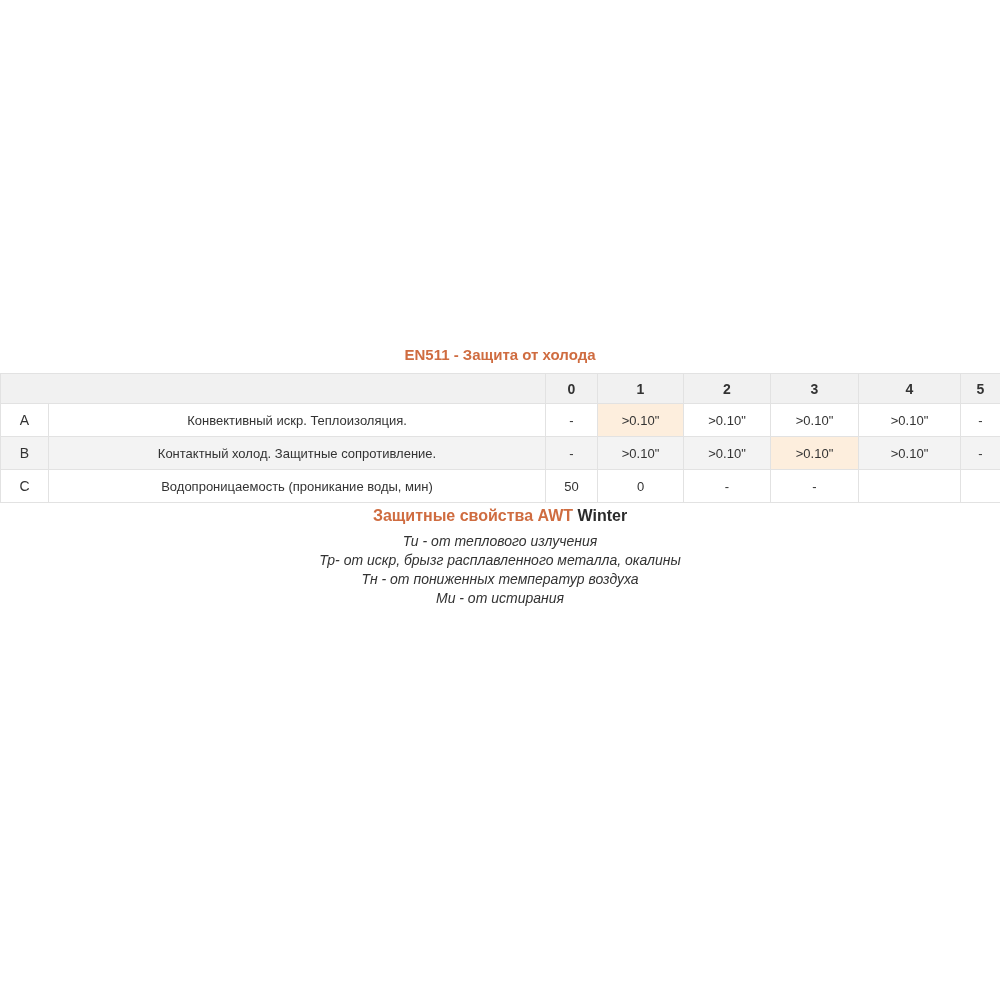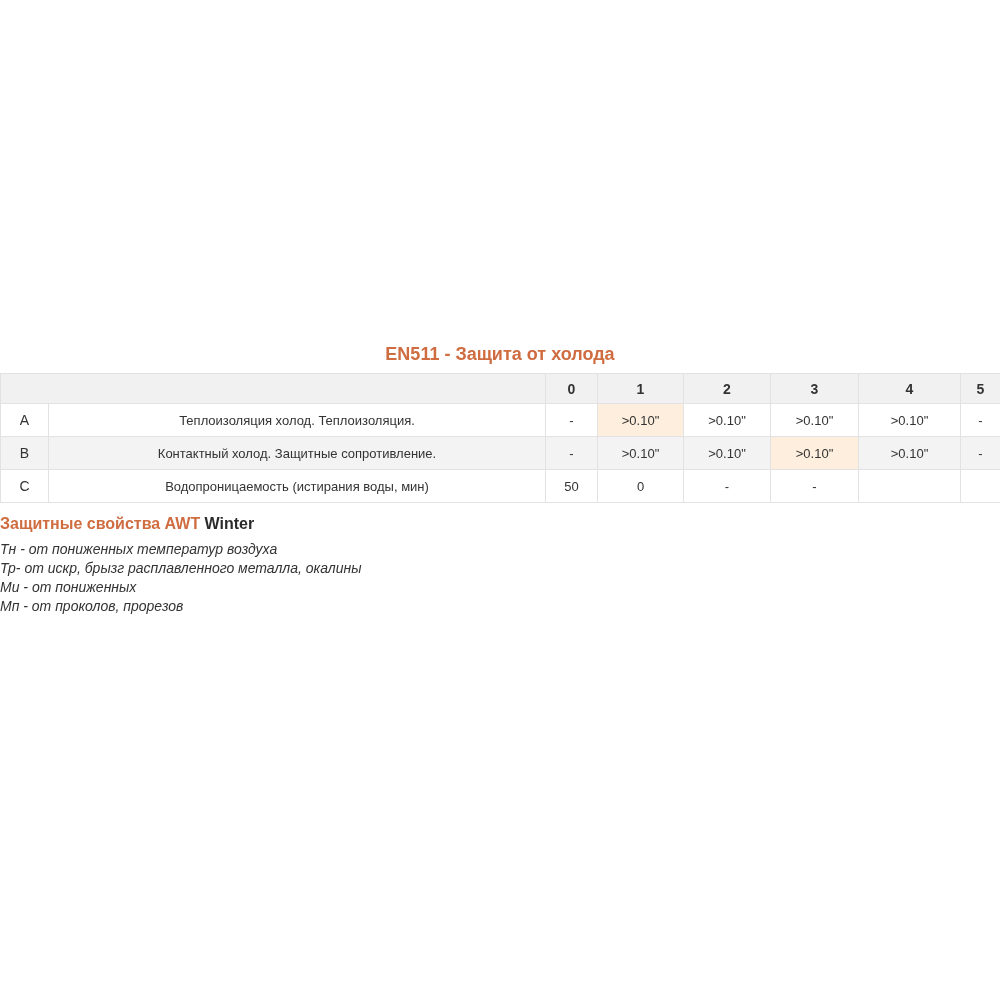--- a/index.html
+++ b/index.html
@@ -10,21 +10,21 @@
     --border:#e2e2e2;
     --text:#333333;
   }
   html,body{margin:0;padding:0;background:#ffffff;}
   body{font-family:"Liberation Sans","DejaVu Sans",sans-serif;color:var(--text);}
   .page{width:1000px;min-height:1000px;background:#ffffff;box-sizing:border-box;padding-top:346px;}
 
   .table-title{
     margin:0 0 10px 0;
     text-align:center;
-    font-size:18px;
+    font-size:15px;
     font-weight:700;
     line-height:17px;
     color:var(--accent);
   }
 
   table.spec{
     width:1000px;
     border-collapse:collapse;
     table-layout:fixed;
   }
@@ -43,21 +43,21 @@
     background:var(--header-bg);
     font-weight:700;
     font-size:14px;
     height:30px;
   }
   table.spec tbody td{height:33px;background:#ffffff;}
   table.spec tbody tr.alt td{background:var(--alt-row-bg);}
   table.spec td.row-label{font-size:14px;}
   table.spec td.highlight{background:var(--highlight-bg) !important;}
 
-  .props{margin-top:12px;}
+  .props{margin-top:4px;text-align:center;}
   .props-title{
     margin:0 0 7px 0;
     font-size:16px;
     font-weight:700;
     line-height:18px;
   }
   .props-title .accent{color:var(--accent);}
   .props-title .rest{color:#2b2b2b;}
   .prop-line{
     font-size:14px;
@@ -91,55 +91,55 @@
         <th>1</th>
         <th>2</th>
         <th>3</th>
         <th>4</th>
         <th>5</th>
       </tr>
     </thead>
     <tbody>
       <tr>
         <td class="row-label">A</td>
-        <td>Теплоизоляция холод. Теплоизоляция.</td>
+        <td>Конвективный искр. Теплоизоляция.</td>
         <td>-</td>
         <td class="highlight">&gt;0.10"</td>
         <td>&gt;0.10"</td>
         <td>&gt;0.10"</td>
         <td>&gt;0.10"</td>
         <td>-</td>
       </tr>
       <tr class="alt">
         <td class="row-label">B</td>
         <td>Контактный холод. Защитные сопротивление.</td>
         <td>-</td>
         <td>&gt;0.10"</td>
         <td>&gt;0.10"</td>
         <td class="highlight">&gt;0.10"</td>
         <td>&gt;0.10"</td>
         <td>-</td>
       </tr>
       <tr>
         <td class="row-label">C</td>
-        <td>Водопроницаемость (истирания воды, мин)</td>
+        <td>Водопроницаемость (проникание воды, мин)</td>
         <td>50</td>
         <td>0</td>
         <td>-</td>
         <td>-</td>
         <td></td>
         <td></td>
       </tr>
     </tbody>
   </table>
 
   <div class="props">
     <h3 class="props-title">
       <span class="accent">Защитные свойства AWT</span>
       <span class="rest">Winter</span>
     </h3>
+    <div class="prop-line">Ти - от теплового излучения</div>
+    <div class="prop-line">Тр- от искр, брызг расплавленного металла, окалины</div>
     <div class="prop-line">Тн - от пониженных температур воздуха</div>
-    <div class="prop-line">Тр- от искр, брызг расплавленного металла, окалины</div>
-    <div class="prop-line">Ми - от пониженных</div>
-    <div class="prop-line">Мп - от проколов, прорезов</div>
+    <div class="prop-line">Ми - от истирания</div>
   </div>
 
 </div>
 
 </body></html>

